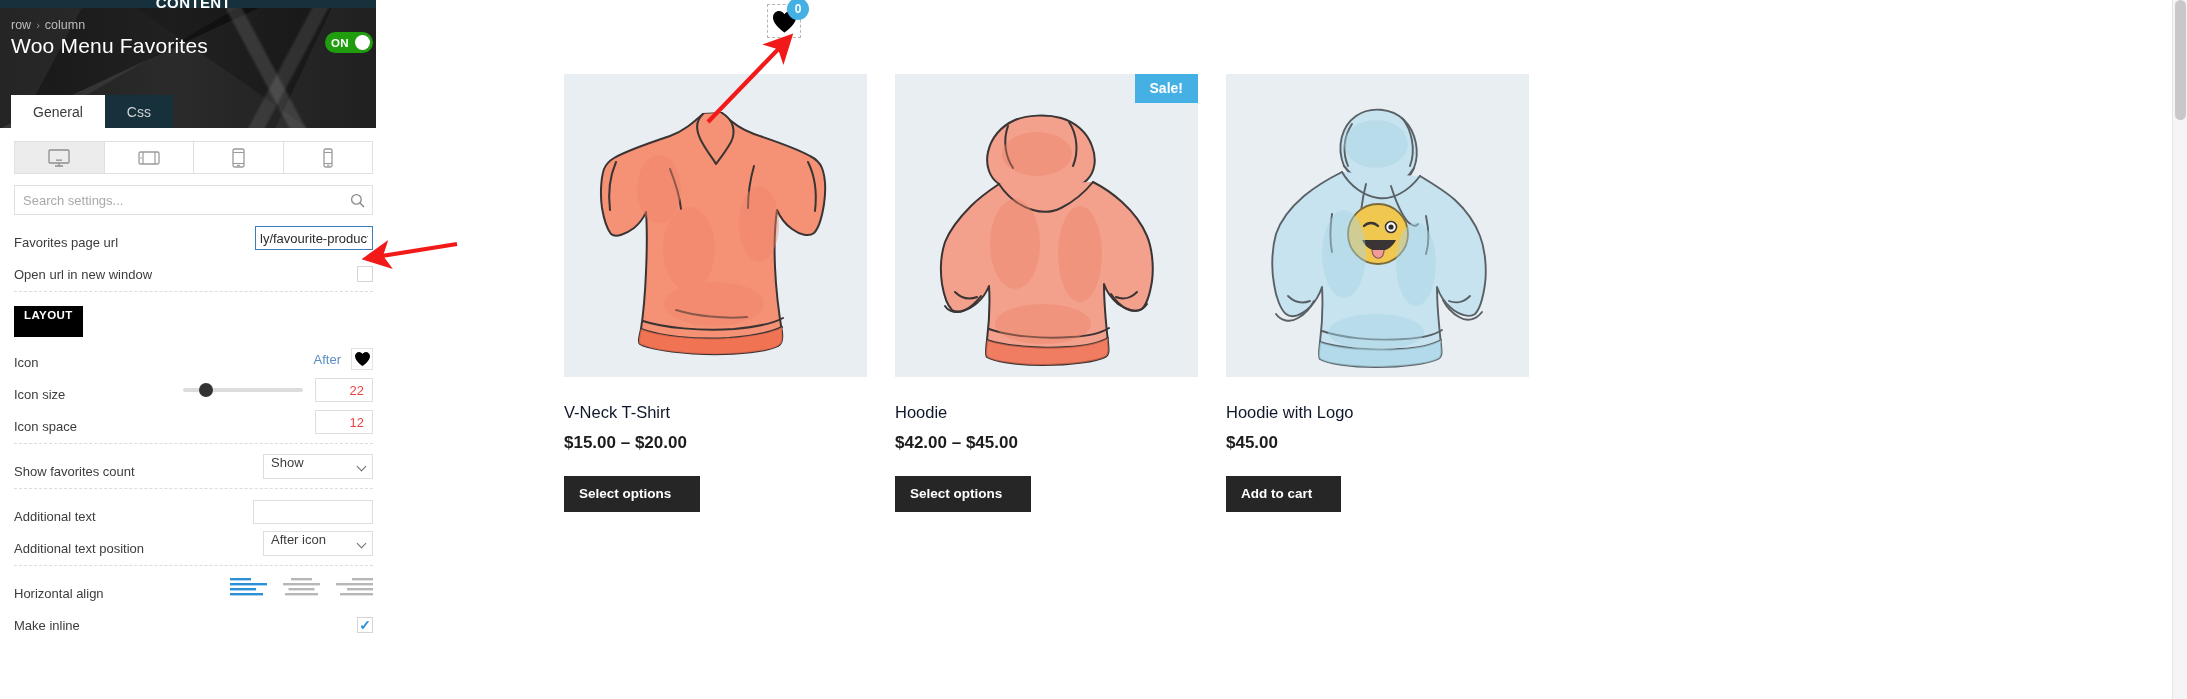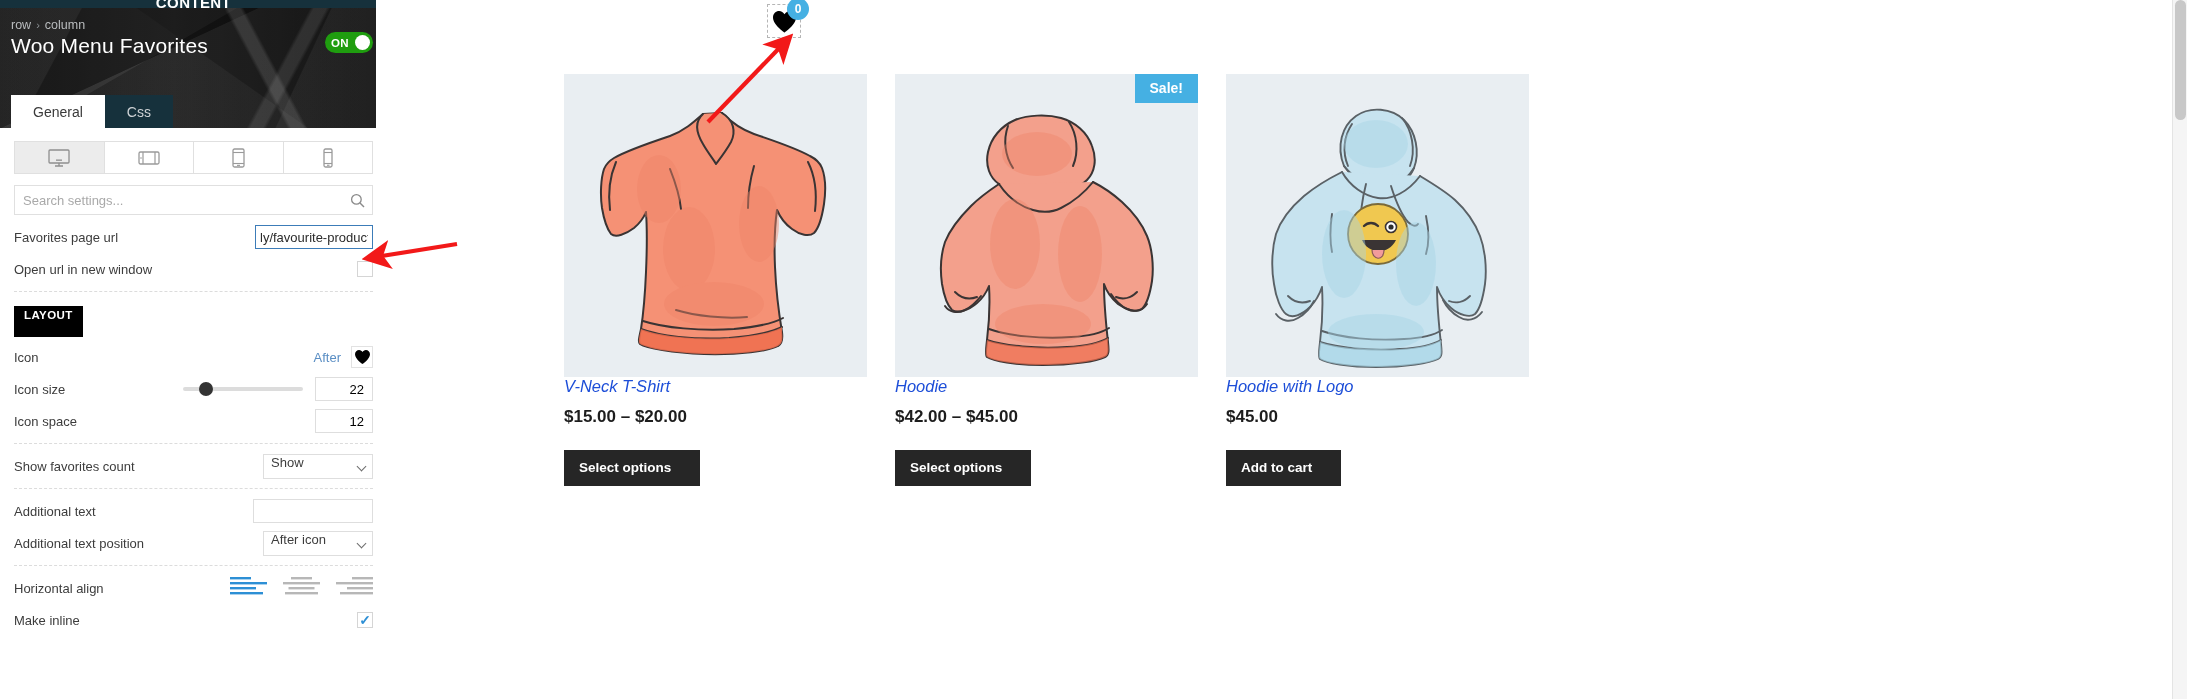--- a/index.html
+++ b/index.html
@@ -111,21 +111,21 @@
     font-family: "Liberation Sans", sans-serif; background: transparent;
   }
   .search-wrap input::placeholder { color: #a9a9a9; }
   .search-ico {
     position: absolute; right: 7px; top: 7px;
   }
 
   
   .rows { padding: 0 14px; }
   .row {
-    display: flex; align-items: center; justify-content: space-between;
+    display: flex; align-items: flex-end; justify-content: space-between;
     min-height: 32px; padding: 3px 0;
   }
   .row-label { font-size: 13px; color: #3c3c3c; }
   .divider { height: 0; border-top: 1px dashed #dcdcdc; margin: 6px 0; }
 
   .sec-head {
     display: inline-block;
     background: #000000; color: #ffffff;
     font-size: 11.5px; font-weight: bold; letter-spacing: .4px;
     padding: 3px 10px 16px 10px;
@@ -168,21 +168,21 @@
   .slider {
     position: relative; width: 120px; height: 4px;
     background: #dcdcdc; border-radius: 2px;
   }
   .slider .knob {
     position:absolute; left: 0px; top: -5px;
     width: 14px; height: 14px; border-radius: 50%; background: #333;
   }
   .num-input {
     width: 58px; height: 24px; border: 1px solid #dedede; background:#fff;
-    font-size: 13px; color: #000000; text-align: right; padding: 0 8px;
+    font-size: 13px; color: #ef4444; text-align: right; padding: 0 8px;
     outline:none; font-family: "Liberation Sans", sans-serif;
   }
   .select {
     position: relative; width: 110px; height: 25px;
     border: 1px solid #dedede; background: #fff; cursor: pointer;
   }
   .select .sv {
     position: absolute; left: 7px; top: 0;
     font-size: 13px; color: #3c3c3c;
   }
@@ -224,21 +224,21 @@
     position: relative; overflow: hidden;
   }
   .p-img svg { position:absolute; left:0; top:0; }
   .sale-badge {
     position: absolute; right: 0; top: 0; z-index: 2;
     background: #45b0e3; color: #ffffff;
     font-size: 14px; font-weight: bold;
     padding: 6px 15px 7px 15px;
   }
   .p-title {
-    font-size: 16.5px; color: #1d4ed8; font-weight: normal; font-style: italic;
+    margin-top: 26px; font-size: 16.5px; color: #0f172a; font-weight: normal;
   }
   .p-price {
     margin-top: 11px; font-size: 17px; color: #1d1d1d; font-weight: bold;
   }
   .p-btn {
     margin-top: 23px; display: inline-block;
     background: #262626; color: #ffffff;
     font-size: 13.5px; font-weight: bold;
     padding: 10px 29px 11px 15px; cursor: pointer;
     border: 0; font-family: "Liberation Sans", sans-serif;

